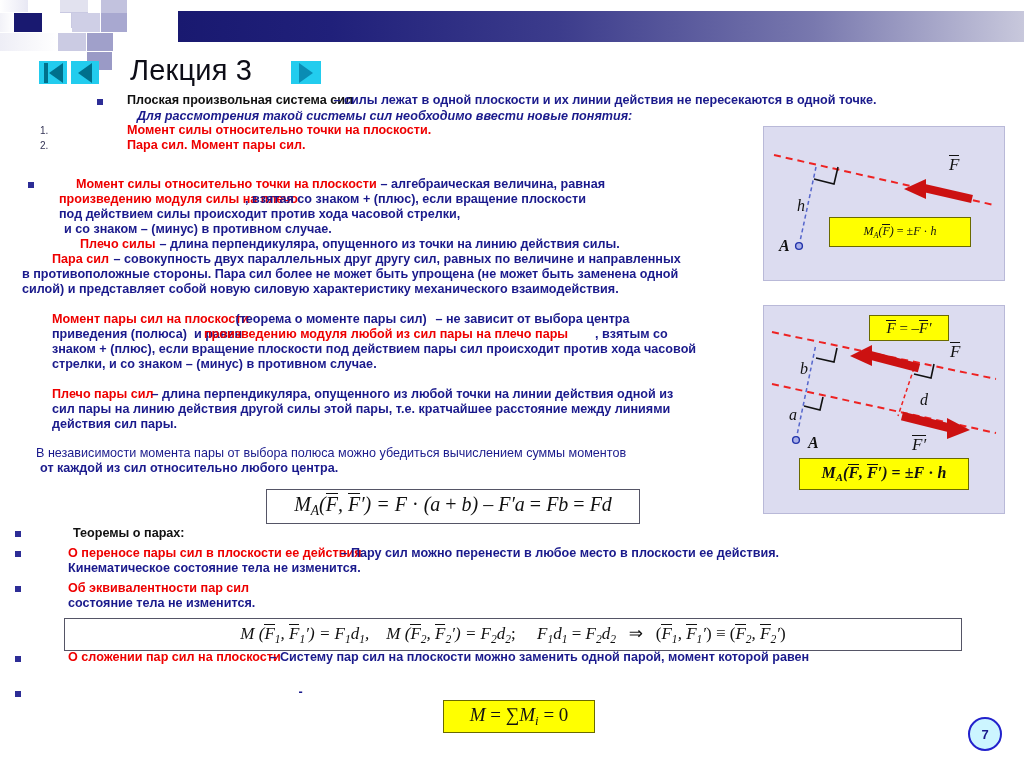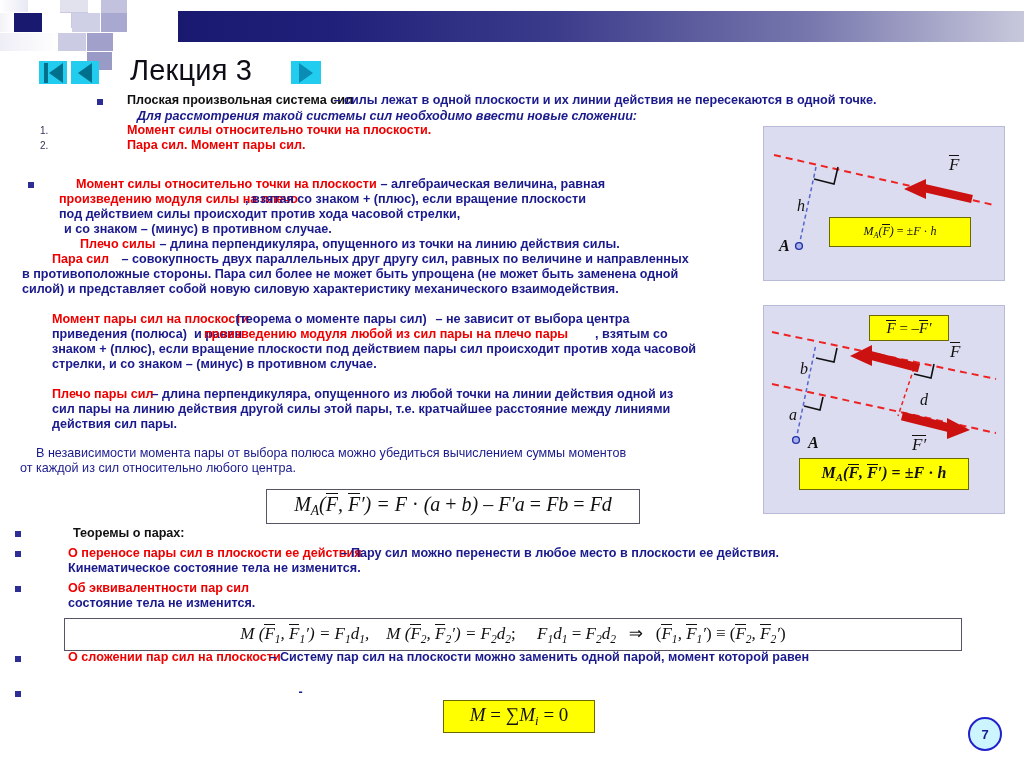--- a/index.html
+++ b/index.html
@@ -209,60 +209,60 @@
   </div>
   <div class="navbtn" style="left:291px; top:61px; width:30px; height:23px;">
     <div class="tri-right"></div>
   </div>
 
   <div id="title">Лекция 3</div>
 
   <div class="bullet" style="left:97px; top:99px;"></div>
   <div class="tx b" style="left:127px; top:93px; color:#111111;">Плоская произвольная система сил</div>
   <div class="tx b" style="left:330px; top:93px; color:#1a1a8c;"> – силы лежат в одной плоскости и их линии действия не пересекаются в одной точке.</div>
-  <div class="tx b i" style="left:137px; top:109px; color:#1a1a8c;">Для рассмотрения такой системы сил необходимо ввести новые сложении:</div>
+  <div class="tx b i" style="left:137px; top:109px; color:#1a1a8c;">Для рассмотрения такой системы сил необходимо ввести новые понятия:</div>
 
   <div class="numb" style="left:40px; top:125px;">1.</div>
   <div class="tx b red" style="left:127px; top:123px;">Момент силы относительно точки на плоскости.</div>
   <div class="numb" style="left:40px; top:140px;">2.</div>
   <div class="tx b red" style="left:127px; top:138px;">Пара сил. Момент пары сил.</div>
 
   <div class="bullet" style="left:28px; top:182px;"></div>
 
   <div class="tx b red" style="left:76px; top:177px;">Момент силы относительно точки на плоскости</div>
   <div class="tx b blue" style="left:377px; top:177px;"> – алгебраическая величина, равная</div>
   <div class="tx b red" style="left:59px; top:192px;">произведению модуля силы на плечо</div>
   <div class="tx b blue" style="left:245px; top:192px;">, взятая со знаком + (плюс), если вращение плоскости</div>
   <div class="tx b blue" style="left:59px; top:207px;">под действием силы происходит против хода часовой стрелки,</div>
   <div class="tx b blue" style="left:64px; top:222px;">и со знаком – (минус) в противном случае.</div>
 
   <div class="tx b red" style="left:80px; top:237px;">Плечо силы</div>
   <div class="tx b blue" style="left:156px; top:237px;"> – длина перпендикуляра, опущенного из точки на линию действия силы.</div>
 
   <div class="tx b red" style="left:52px; top:252px;">Пара сил</div>
-  <div class="tx b blue" style="left:110px; top:252px;margin-left:8px;"> – совокупность двух параллельных друг другу сил, равных по величине и направленных</div>
+  <div class="tx b blue" style="left:110px; top:252px;"> – совокупность двух параллельных друг другу сил, равных по величине и направленных</div>
   <div class="tx b blue" style="left:22px; top:267px;">в противоположные стороны. Пара сил более не может быть упрощена (не может быть заменена одной</div>
   <div class="tx b blue" style="left:22px; top:282px;">силой) и представляет собой новую силовую характеристику механического взаимодействия.</div>
 
   <div class="tx b red" style="left:52px; top:312px;">Момент пары сил на плоскости</div>
   <div class="tx b blue" style="left:232px; top:312px;"> (теорема о моменте пары сил)</div>
   <div class="tx b red" style="left:432px; top:312px; color:#1a1a8c;"> – не зависит от выбора центра</div>
   <div class="tx b blue" style="left:52px; top:327px;">приведения (полюса)  и равен </div>
   <div class="tx b red" style="left:204px; top:327px;">произведению модуля любой из сил пары на плечо пары</div>
   <div class="tx b blue" style="left:595px; top:327px;">, взятым со</div>
   <div class="tx b blue" style="left:52px; top:342px;">знаком + (плюс), если вращение плоскости под действием пары сил происходит против хода часовой</div>
   <div class="tx b blue" style="left:52px; top:357px;">стрелки, и со знаком – (минус) в противном случае.</div>
 
   <div class="tx b red" style="left:52px; top:387px;">Плечо пары сил</div>
   <div class="tx b blue" style="left:148px; top:387px;"> – длина перпендикуляра, опущенного из любой точки на линии действия одной из</div>
   <div class="tx b blue" style="left:52px; top:402px;">сил пары на линию действия другой силы этой пары, т.е. кратчайшее расстояние между линиями</div>
   <div class="tx b blue" style="left:52px; top:417px;">действия сил пары.</div>
 
   <div class="tx" style="left:36px; top:446px; color:#1a1a8c; font-weight:normal;">В независимости момента пары от выбора полюса можно убедиться вычислением суммы моментов</div>
-  <div class="tx" style="left:20px; top:461px; color:#1a1a8c; font-weight:normal;">от каждой из сил относительно любого центра.</div>
+  <div class="tx" style="left:40px; top:461px; color:#1a1a8c; font-weight:bold;">от каждой из сил относительно любого центра.</div>
 
   <div class="formula" style="left:266px; top:489px; width:372px; height:33px; font-size:20px;">
     <span>
       <span class="ital">M</span><span class="sub">A</span><span class="ital">(</span><span class="ovb ital">F</span><span class="ital">,</span>&nbsp;<span class="ovb ital">F</span><span class="ital">′) = F</span> · <span class="ital">(a</span> + <span class="ital">b)</span> – <span class="ital">F′a</span> = <span class="ital">Fb</span> = <span class="ital">Fd</span>
     </span>
   </div>
 
   <div class="bullet" style="left:15px; top:531px;"></div>
   <div class="tx b blk" style="left:64px; top:526px;margin-left:9px;">Теоремы о парах:</div>
 

